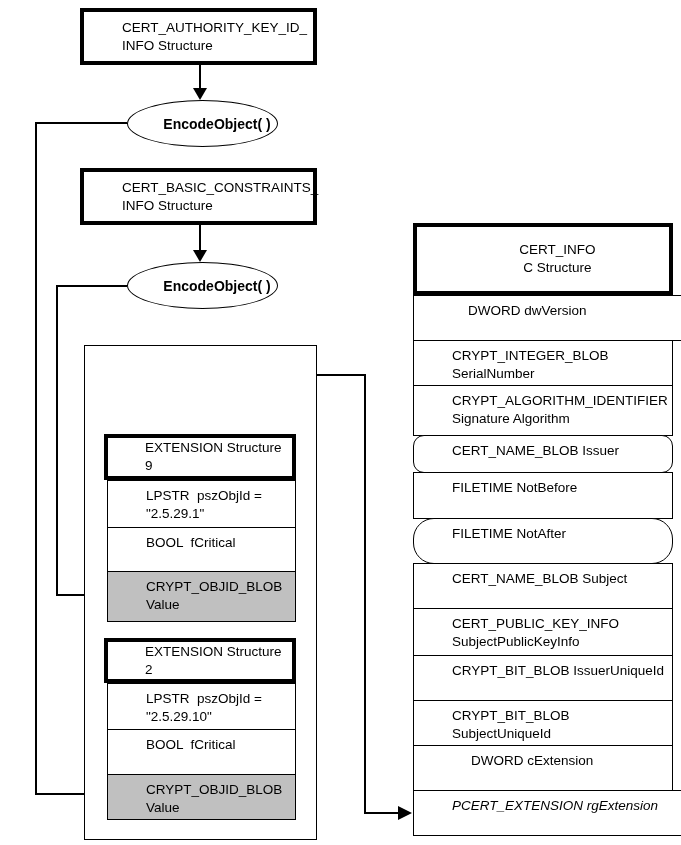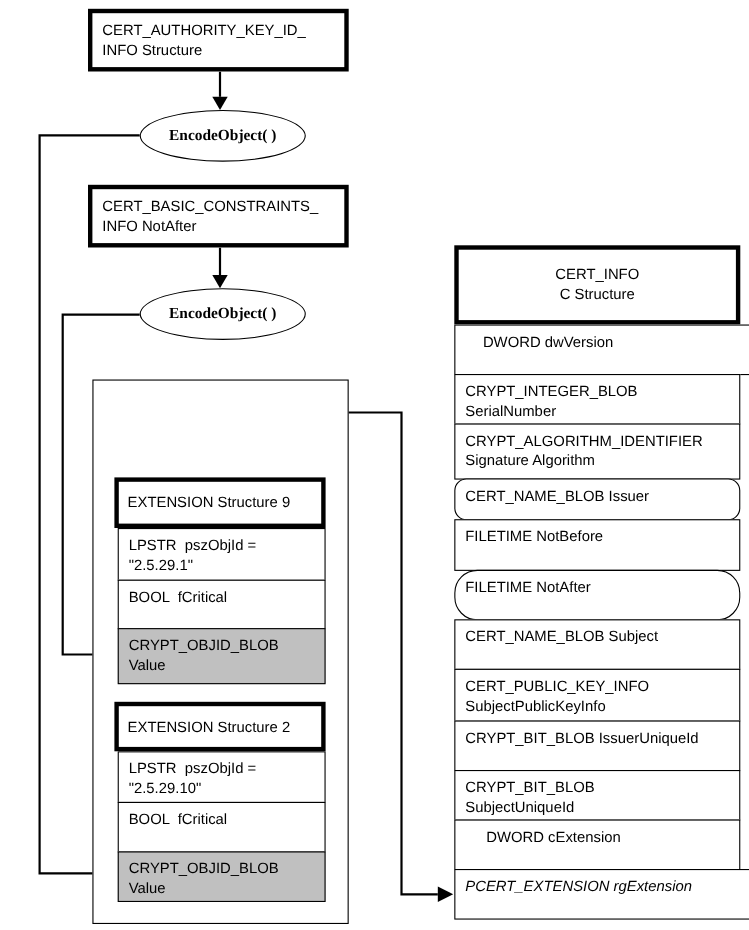--- a/index.html
+++ b/index.html
@@ -6,31 +6,31 @@
   #canvas {
     position: relative;
     width: 681px; height: 845px;
     background: #ffffff;
     font-family: "Liberation Sans", "DejaVu Sans", sans-serif;
     font-size: 13.5px;
     line-height: 18px;
     color: #000000;
   }
   .abs { position: absolute; box-sizing: border-box; }
-  .lbl { white-space: pre-wrap; }
+  .lbl { white-space: pre-wrap; margin-left: 29px; }
   .thick { border: 4px solid #000000; background: #ffffff; }
   .thin  { border: 1px solid #000000; background: #ffffff; }
   .flowbox {
     display: flex; flex-direction: column; justify-content: center;
     padding-left: 9px; padding-right: 4px;
   }
   .ellipse {
     border: 1px solid #000000; border-radius: 50%;
     display: flex; align-items: center; justify-content: center;
-    font-weight: bold; font-size: 14px; background: #ffffff; font-family: Liberation Serif, serif;
+    font-weight: bold; font-size: 14px; background: #ffffff;
   }
   .centered {
     display: flex; align-items: center; justify-content: center;
     text-align: center;
   }
   .hdr-row {
     display: flex; align-items: center;
     padding-left: 8px; padding-right: 4px;
   }
   .cell { padding: 6px 4px 0 9px; }
@@ -65,21 +65,21 @@
     <div class="lbl">CERT_AUTHORITY_KEY_ID_
 INFO Structure</div>
   </div>
 
   <div class="abs ellipse" style="left:127px; top:100px; width:151px; height:47px;">
     <div class="lbl">EncodeObject( )</div>
   </div>
 
   <div class="abs thick flowbox" style="left:80px; top:168px; width:237px; height:57px;">
     <div class="lbl">CERT_BASIC_CONSTRAINTS_
-INFO NotAfter</div>
+INFO Structure</div>
   </div>
 
   <div class="abs ellipse" style="left:127px; top:262px; width:151px; height:47px;">
     <div class="lbl">EncodeObject( )</div>
   </div>
 
   <div class="abs thin" style="left:84px; top:345px; width:233px; height:495px;"></div>
 
 
   <div class="abs thick hdr-row" style="left:104px; top:434px; width:192px; height:46px;">

